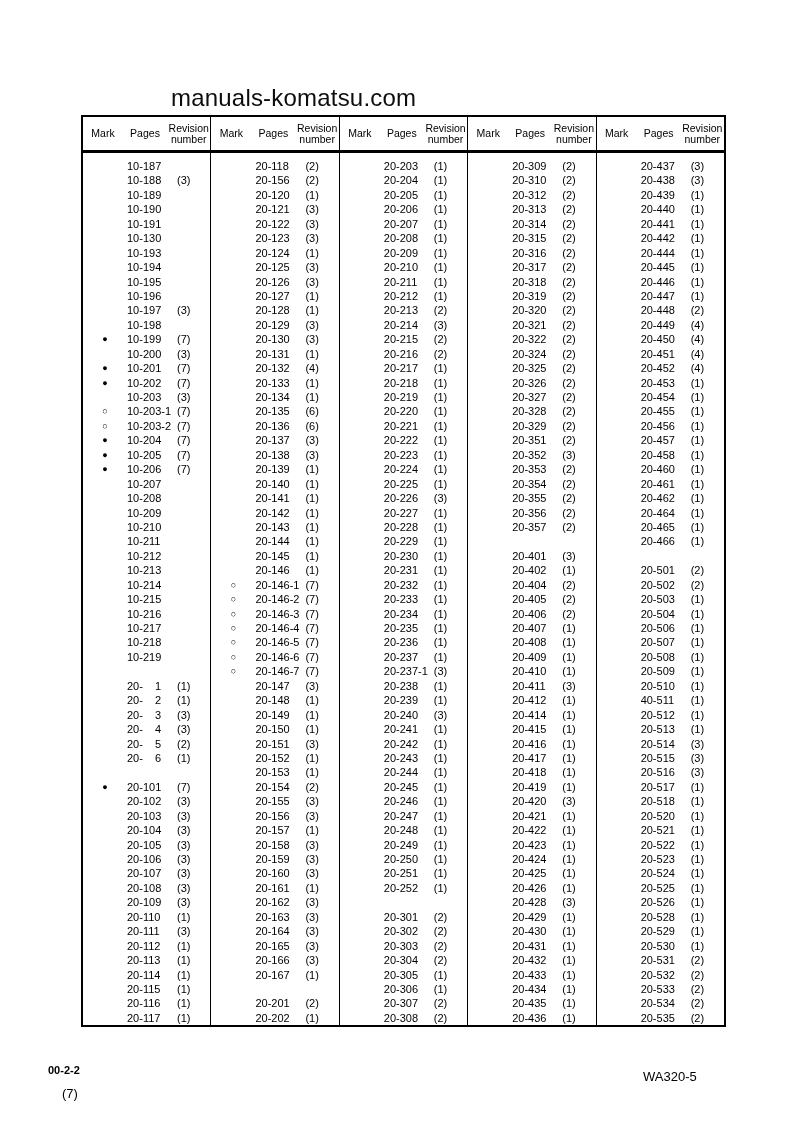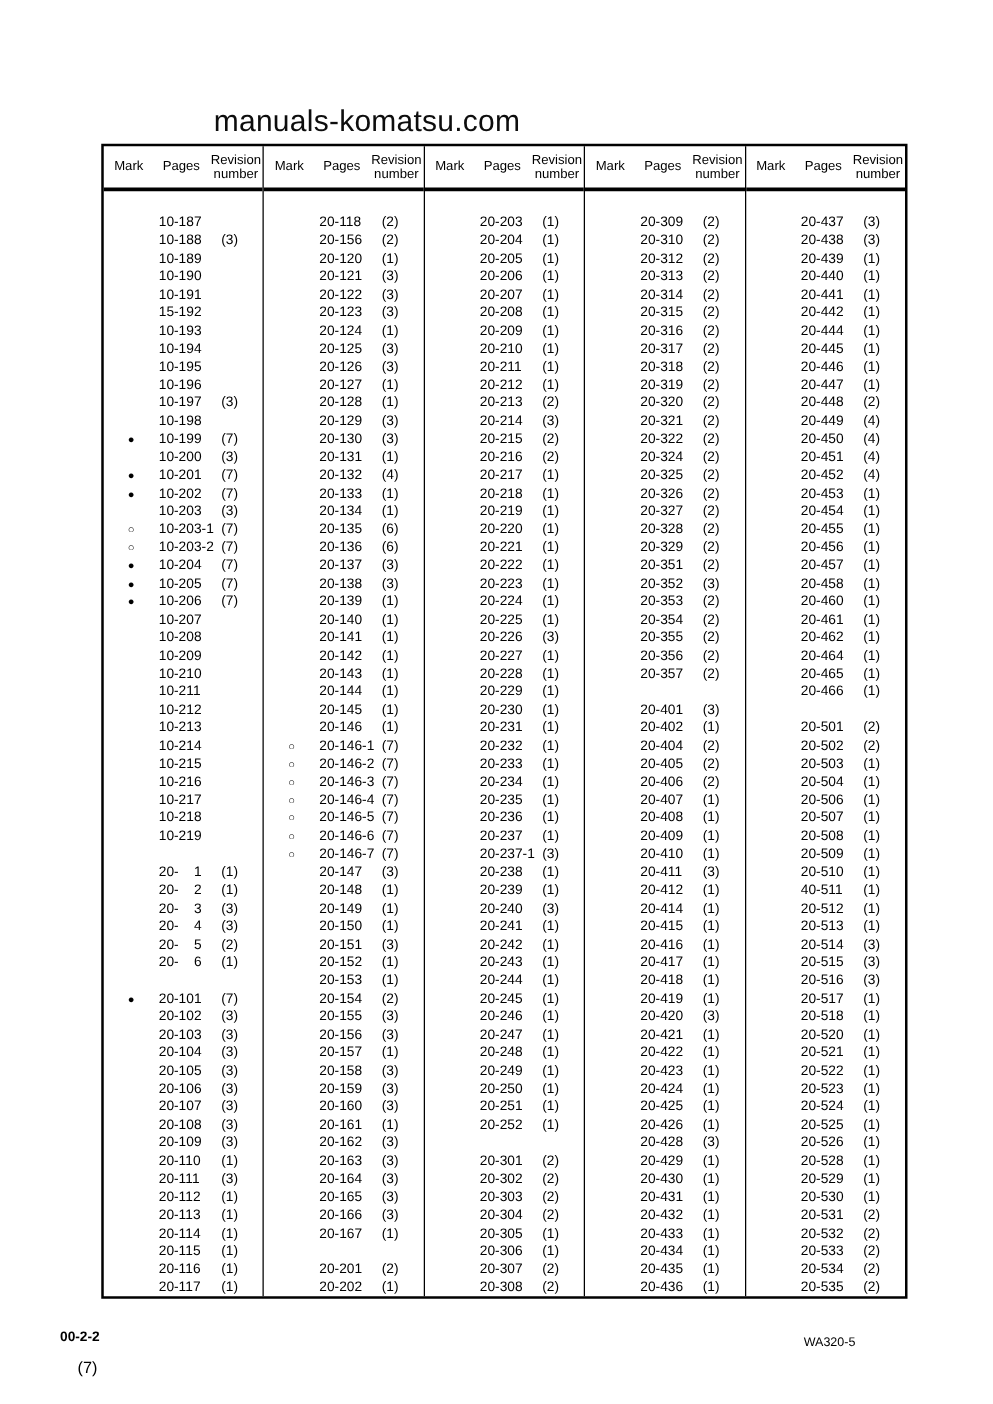--- a/index.html
+++ b/index.html
@@ -18,52 +18,52 @@
   .group {
     flex:1 1 0; min-width:0; border-right:1px solid #000;
     display:flex; flex-direction:column;
   }
   .group:last-child { border-right:none; }
   .ghead {
     height:33px; border-bottom:3px solid #000;
     display:grid; grid-template-columns:40px 44px 1fr;
     align-items:center; font-size:10.5px; line-height:11px; text-align:center;
   }
-  .gbody { padding-top:18px; }
+  .gbody { padding-top:6px; }
   .row {
     height:14.45px; display:grid; grid-template-columns:44px 50px 1fr;
     font-size:11px; line-height:14.45px; white-space:pre;
   }
   .mark { text-align:center; font-size:9px; line-height:14.45px; }
   .pages { overflow:visible; }
   .rev { }
   .pgnum  { position:absolute; left:48px;  top:1064px; font-size:11px; font-weight:bold; }
   .pgrev  { position:absolute; left:62px;  top:1086px; font-size:13px; }
-  .model  { position:absolute; left:643px; top:1069px; font-size:10px; }
+  .model  { position:absolute; left:643px; top:1069px; font-size:13px; }
 </style>
 </head>
 <body>
 
 <div class="page">
   <div class="title">manuals-komatsu.com</div>
 
   <div class="revtable" id="revtable">
       <div class="group">
         <div class="ghead">
           <div class="h-mark">Mark</div>
           <div class="h-pages">Pages</div>
           <div class="h-rev">Revision number</div>
         </div>
         <div class="gbody">
           <div class="row"><div class="mark"></div><div class="pages">10-187</div><div class="rev"></div></div>
           <div class="row"><div class="mark"></div><div class="pages">10-188</div><div class="rev">(3)</div></div>
           <div class="row"><div class="mark"></div><div class="pages">10-189</div><div class="rev"></div></div>
           <div class="row"><div class="mark"></div><div class="pages">10-190</div><div class="rev"></div></div>
           <div class="row"><div class="mark"></div><div class="pages">10-191</div><div class="rev"></div></div>
-          <div class="row"><div class="mark"></div><div class="pages">15-192</div><div class="rev"></div></div>
+          <div class="row"><div class="mark"></div><div class="pages">10-130</div><div class="rev"></div></div>
           <div class="row"><div class="mark"></div><div class="pages">10-193</div><div class="rev"></div></div>
           <div class="row"><div class="mark"></div><div class="pages">10-194</div><div class="rev"></div></div>
           <div class="row"><div class="mark"></div><div class="pages">10-195</div><div class="rev"></div></div>
           <div class="row"><div class="mark"></div><div class="pages">10-196</div><div class="rev"></div></div>
           <div class="row"><div class="mark"></div><div class="pages">10-197</div><div class="rev">(3)</div></div>
           <div class="row"><div class="mark"></div><div class="pages">10-198</div><div class="rev"></div></div>
           <div class="row"><div class="mark">●</div><div class="pages">10-199</div><div class="rev">(7)</div></div>
           <div class="row"><div class="mark"></div><div class="pages">10-200</div><div class="rev">(3)</div></div>
           <div class="row"><div class="mark">●</div><div class="pages">10-201</div><div class="rev">(7)</div></div>
           <div class="row"><div class="mark">●</div><div class="pages">10-202</div><div class="rev">(7)</div></div>

